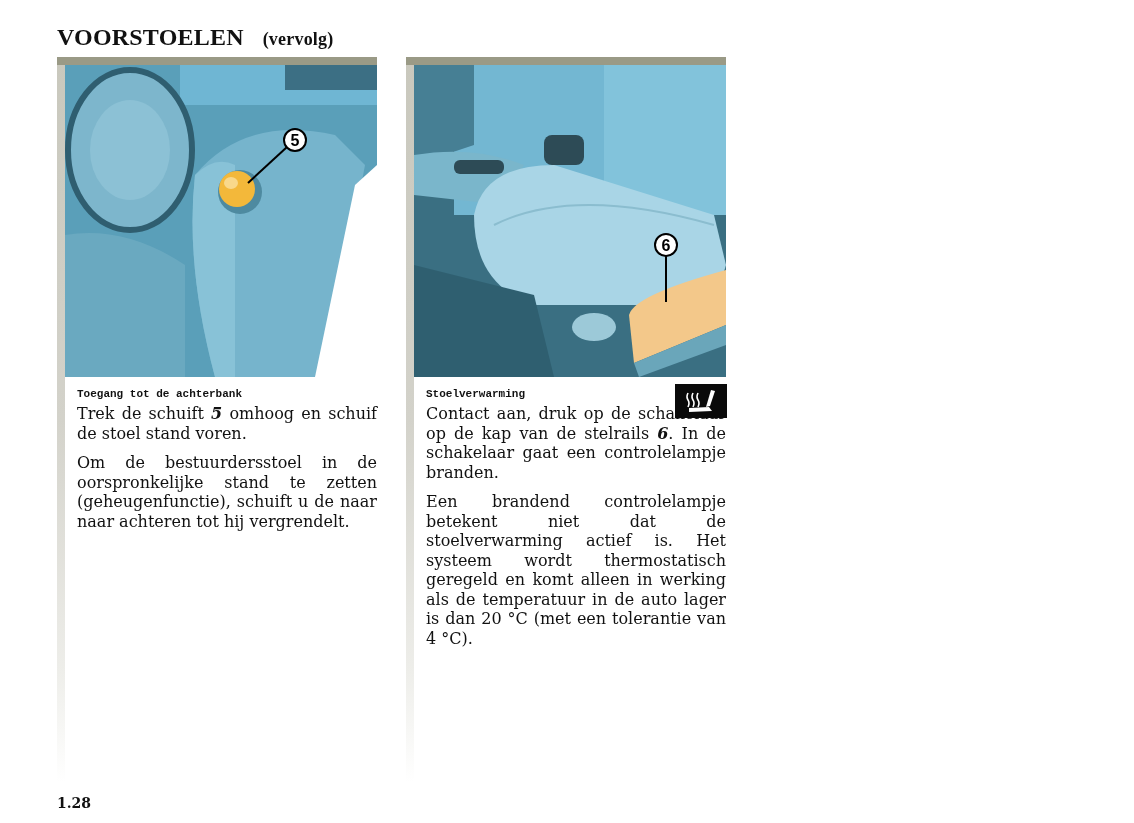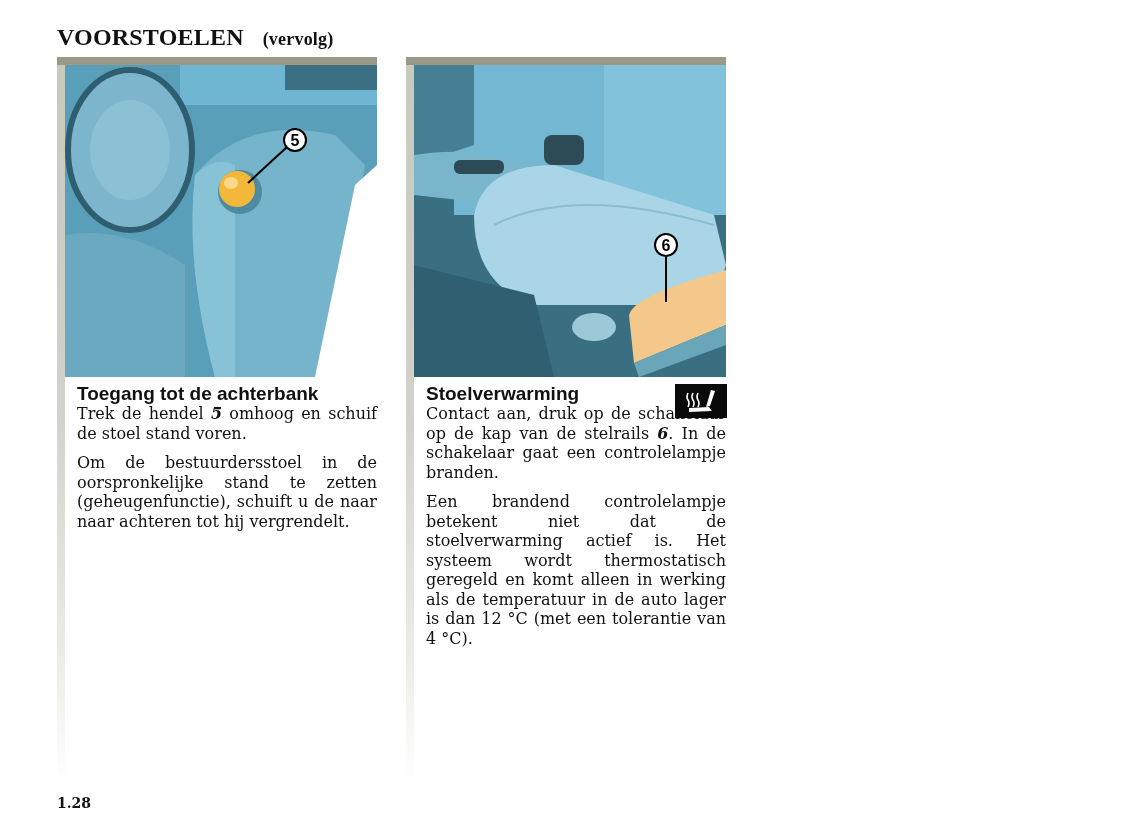--- a/index.html
+++ b/index.html
@@ -10,21 +10,21 @@
   .page-title .sub { font-size:18px; margin-left:19px; }
   .column { position:absolute; top:57px; width:320px; height:725px; }
   .col-left { left:57px; }
   .col-right { left:406px; }
   .col-bar { position:absolute; left:0; top:0; width:8px; height:100%;
     background:linear-gradient(to bottom,#c9c8bd 0%,#d3d2ca 50%,#eeeeea 85%,#ffffff 100%); }
   .col-topbar { position:absolute; left:0; top:0; width:320px; height:8px; background:#9a9a86; }
   .photo { position:absolute; left:8px; top:8px; width:312px; height:312px; overflow:hidden; }
   .photo svg { display:block; }
   .content { position:absolute; left:20px; top:327px; width:300px; }
-  .section-title { font-family:Liberation Sans, sans-serif; font-weight:bold; font-size:19px; line-height:20px; margin:0; }
+  .section-title { font-family:Liberation Mono, monospace; font-weight:bold; font-size:11px; line-height:20px; margin:0; }
   .section-subtitle { font-family:"DejaVu Serif",serif; font-weight:bold; font-size:14px; line-height:18px; margin:0; }
   .para { font-size:16px; line-height:19.5px; margin:0 0 10px 0; text-align:justify; }
   .para .ref { font-weight:bold; font-style:italic; }
   .heat-icon { position:absolute; right:-1px; top:0px; width:52px; height:34px; background:#0a0a0a; }
   .title-row { position:relative; }
   .page-number { position:absolute; left:57px; top:795px; font-family:"DejaVu Serif",serif; font-weight:bold; font-size:14px; }
 </style>
 </head>
 <body>
 
@@ -47,21 +47,21 @@
       <ellipse cx="175" cy="127" rx="22" ry="22" fill="#4e8aa0"></ellipse>
       <ellipse cx="172" cy="124" rx="18" ry="18" fill="#f3b83a"></ellipse>
       <ellipse cx="166" cy="118" rx="7" ry="6" fill="#f9d88a"></ellipse>
       <line x1="183" y1="118" x2="222" y2="82" stroke="#000" stroke-width="2"></line>
       <circle cx="230" cy="75" r="11" fill="#fff" stroke="#000" stroke-width="2"></circle>
       <text x="230" y="81" text-anchor="middle" font-family="Liberation Sans, sans-serif" font-weight="bold" font-size="16" fill="#000">5</text>
     </svg>
   </div>
   <div class="content">
     <h2 class="section-title">Toegang tot de achterbank</h2>
-    <p class="para"><span>Trek de hendel </span><span class="ref">5</span><span> omhoog en schuif de stoel stand voren.</span></p>
+    <p class="para"><span>Trek de schuift </span><span class="ref">5</span><span> omhoog en schuif de stoel stand voren.</span></p>
     <p class="para">Om de bestuurdersstoel in de oorspronkelijke stand te zetten (geheugenfunctie), schuift u de naar naar achteren tot hij vergrendelt.</p>
   </div>
 </div>
 
 <div class="column col-right">
   <div class="col-bar"></div>
   <div class="col-topbar"></div>
   <div class="photo">
     <svg width="312" height="312" viewBox="0 0 312 312">
       <rect width="312" height="312" fill="#3a6f82"></rect>
@@ -89,17 +89,17 @@
         <svg width="52" height="34" viewBox="0 0 52 34">
           <path d="M13 9 q-2 4 0 7 q2 3 0 7" stroke="#fff" stroke-width="1.6" fill="none"></path>
           <path d="M18 9 q-2 4 0 7 q2 3 0 7" stroke="#fff" stroke-width="1.6" fill="none"></path>
           <path d="M23 9 q-2 4 0 7 q2 3 0 7" stroke="#fff" stroke-width="1.6" fill="none"></path>
           <path d="M36 6 L40 7 L35 22 L31 23 Z" fill="#fff"></path>
           <path d="M14 24 L34 23 L37 27 L14 28 Z" fill="#fff"></path>
         </svg>
       </div>
     </div>
     <p class="para" style="width:300px;"><span>Contact aan, druk op de schakelaar op de kap van de stelrails </span><span class="ref">6</span><span>. In de schakelaar gaat een controlelampje branden.</span></p>
-    <p class="para">Een brandend controlelampje betekent niet dat de stoelverwarming actief is. Het systeem wordt thermostatisch geregeld en komt alleen in werking als de temperatuur in de auto lager is dan 12 °C (met een tolerantie van 4 °C).</p>
+    <p class="para">Een brandend controlelampje betekent niet dat de stoelverwarming actief is. Het systeem wordt thermostatisch geregeld en komt alleen in werking als de temperatuur in de auto lager is dan 20 °C (met een tolerantie van 4 °C).</p>
   </div>
 </div>
 
 <div class="page-number">1.28</div>
 
 </body></html>

